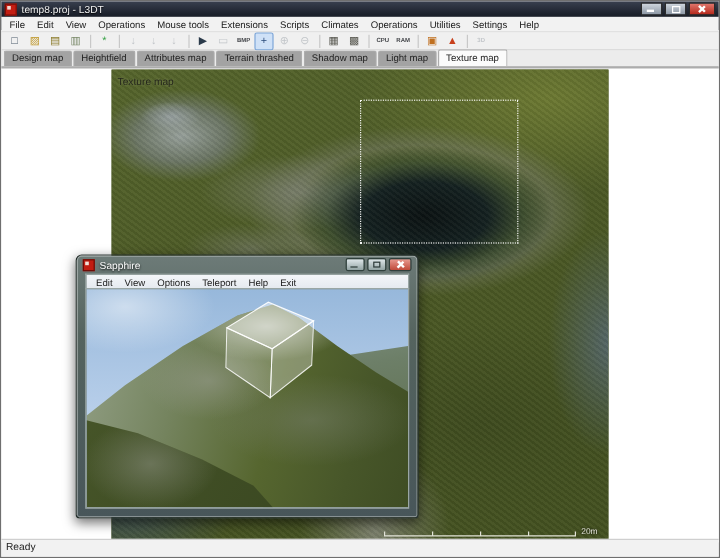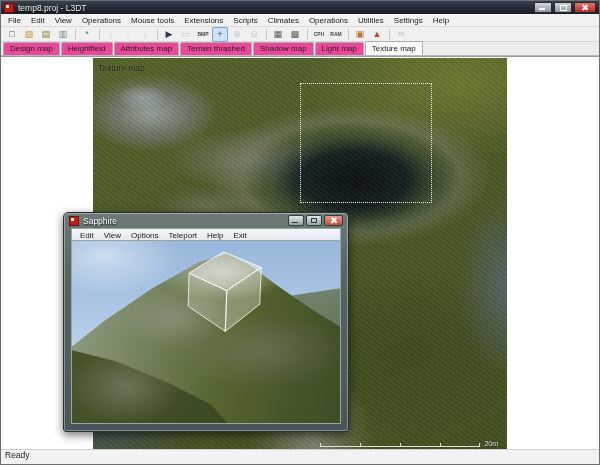--- a/index.html
+++ b/index.html
@@ -35,21 +35,21 @@
   .tool{width:14px;height:13px;display:flex;align-items:center;justify-content:center;
     margin-right:1px;border:1px solid transparent;border-radius:2px;font-size:9px;line-height:1;}
   .tool.text-ic{font-size:5px;font-weight:bold;letter-spacing:0;}
   .tool.active{background:#cfe1f7;border-color:#7da6d8;}
   .tool.disabled{opacity:.45;}
   .tsep{width:1px;height:11px;background:#c8c8c8;margin:0 3px;}
 
   
   .tabbar{position:absolute;left:0;top:41px;width:100%;height:14px;background:#ececec;
     display:flex;align-items:flex-end;padding-left:2px;box-sizing:border-box;border-bottom:1px solid #b8b8b8;}
-  .tab{height:12px;line-height:12px;padding:0 6px;margin-right:1px;background:#ec4899;
+  .tab{height:12px;line-height:12px;padding:0 6px;margin-right:1px;background:#a3a3a3;
     border:1px solid #adadad;border-bottom:none;border-radius:2px 2px 0 0;color:#222;white-space:nowrap;}
   .tab.active{background:#fbfbfb;height:13px;line-height:13px;position:relative;z-index:2;}
 
   
   .mapview{position:absolute;left:0;top:55px;width:600px;height:396px;background:#ffffff;
     border-top:1px solid #9a9a9a;box-sizing:border-box;overflow:hidden;}
   .terrain{position:absolute;left:92px;top:1px;width:414px;height:393px;
     background-color:#4c5926;
     background-image:
       repeating-linear-gradient(37deg, rgba(20,30,10,.07) 0 2px, rgba(185,195,150,.05) 2px 4px),

